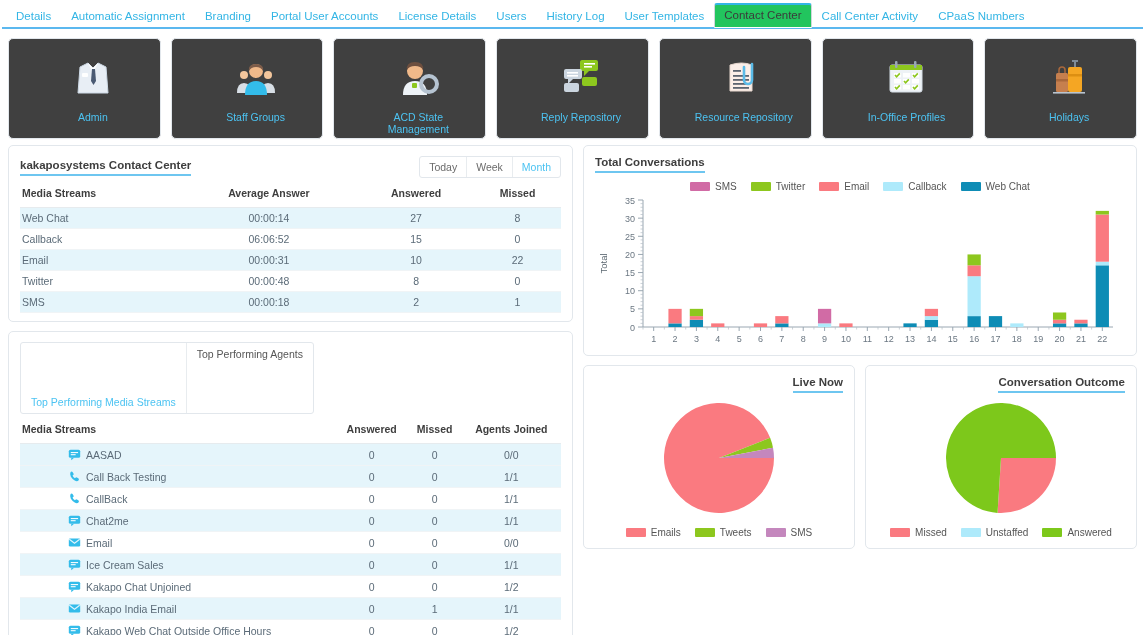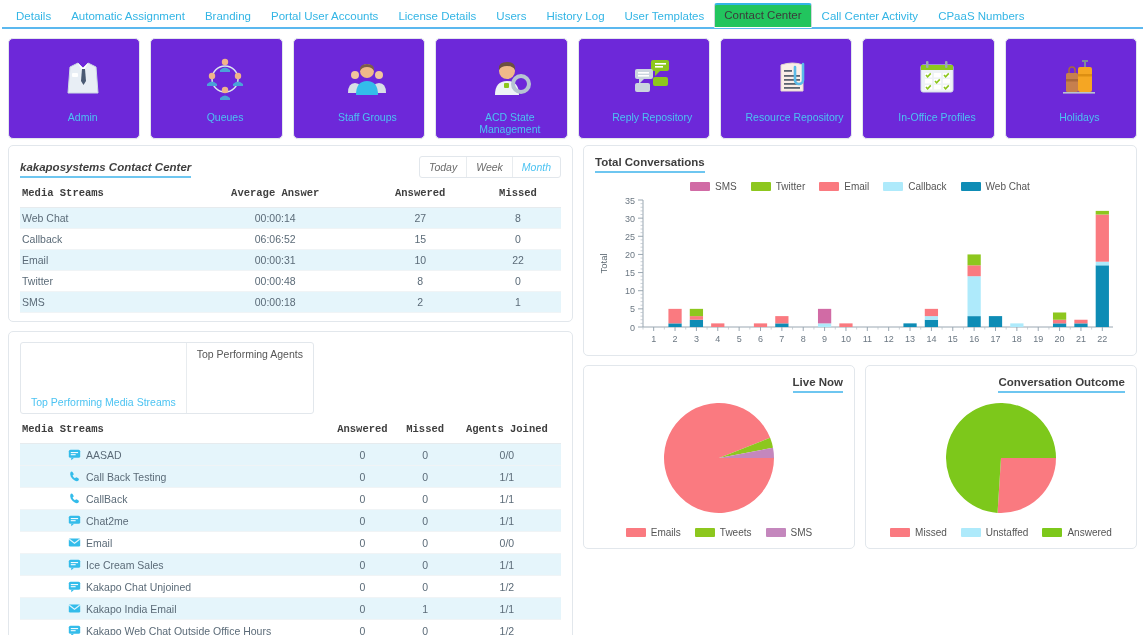--- a/index.html
+++ b/index.html
@@ -27,21 +27,21 @@
     border:1px solid #cfd6db; border-bottom:1px solid #fff;
     border-top:2px solid #33b5e5;
     border-radius:3px 3px 0 0;
     z-index:3; padding-top:4px;
   }
   .tabrule { height:2px; background:#5bb8ef; margin:0 2px 0 2px; }
 
   
   .cardrow { display:flex; gap:10px; padding:9px 8px 6px 8px; }
   .iconcard {
-    flex:1 1 0; height:101px; background:#6d28d9;
+    flex:1 1 0; height:101px; background:#404040;
     border:1px solid #e2e7ec; border-radius:5px;
     display:flex; flex-direction:column; align-items:center;
     justify-content:flex-start; padding-top:12px; cursor:pointer;
     box-shadow:0 1px 1px rgba(0,0,0,.02);
     padding-left:17px;
   }
   .iconcard .glyph { height:54px; display:flex; align-items:center; justify-content:center; }
   .iconcard .lbl {
     margin-top:6px; font-size:10.5px; color:#4cc3f2; text-align:center;
     line-height:12px; max-width:100px;
@@ -54,21 +54,21 @@
   .panel {
     background:#fff; border:1px solid #e2e7ec; border-radius:5px;
     padding:10px 11px 8px 11px;
   }
   .ptitle {
     font-size:11.5px; font-weight:bold; color:#3e3e3e;
     display:inline-block; border-bottom:2px solid #6ec6f0;
     padding-bottom:3px;
   }
 
-  .phead { display:flex; justify-content:space-between; align-items:flex-end;font-style:italic; }
+  .phead { display:flex; justify-content:space-between; align-items:center; }
 
   
   .rangebox {
     display:flex; border:1px solid #e2e7ec; border-radius:3px; overflow:hidden;
   }
   .rangebox div {
     padding:4px 9px; font-size:10.5px; color:#6b6b6b; cursor:pointer;
     border-left:1px solid #e8ecef;
   }
   .rangebox div:first-child { border-left:none; }
@@ -77,21 +77,21 @@
   
   .segbox { display:inline-flex; border:1px solid #e2e7ec; border-radius:3px; overflow:hidden; }
   .segbox div { padding:5px 10px; font-size:10.5px; color:#555; cursor:pointer; border-left:1px solid #e8ecef; }
   .segbox div:first-child { border-left:none;margin-top:48px; }
   .segbox div.active { color:#4cc3f2; }
 
   
   table { width:100%; border-collapse:collapse; }
   thead th {
     font-size:10.5px; font-weight:bold; color:#3e3e3e; text-align:center;
-    padding:9px 4px 8px 4px; border-bottom:1px solid #e6ebee;font-family:Liberation Mono, monospace;
+    padding:9px 4px 8px 4px; border-bottom:1px solid #e6ebee;
   }
   thead th.lft { text-align:left; padding-left:2px; }
   tbody td {
     font-size:10.5px; color:#5b6b78; text-align:center; padding:4px 4px;
     height:18px;
   }
   tbody td.lft { text-align:left; padding-left:2px; }
   tbody tr.alt { background:#e5f5fb; }
   tbody tr { border-bottom:1px solid #f0f4f6; }
 
@@ -130,36 +130,20 @@
     <div class="iconcard">
       <div class="glyph">
         <svg width="46" height="46" viewBox="0 0 46 46">
           <path d="M10 12 L18 8 L23 13 L28 8 L36 12 L38 38 L8 38 Z" fill="#e8eef5" stroke="#cdd9e5"></path>
           <path d="M18 8 L23 13 L28 8 L26 12 L23 16 L20 12 Z" fill="#fff"></path>
           <path d="M22 14 L25 14 L26 26 L23.5 30 L21 26 Z" fill="#4a5a73"></path>
           <rect x="12" y="18" width="6" height="4" rx="1" fill="#fff"></rect>
         </svg>
       </div>
       <div class="lbl">Admin</div>
-    </div>
-    <div class="iconcard">
-      <div class="glyph">
-        <svg width="46" height="46" viewBox="0 0 46 46">
-          <circle cx="23" cy="24" r="13" fill="none" stroke="#dbe5ee" stroke-width="1.5"></circle>
-          <circle cx="23" cy="7" r="3.2" fill="#f0b48a"></circle>
-          <path d="M18 15 q5 -5 10 0 v2 h-10 Z" fill="#4aa3d8"></path>
-          <circle cx="10" cy="21" r="3.2" fill="#f0b48a"></circle>
-          <path d="M5 29 q5 -5 10 0 v2 h-10 Z" fill="#4aa3d8"></path>
-          <circle cx="36" cy="21" r="3.2" fill="#f0b48a"></circle>
-          <path d="M31 29 q5 -5 10 0 v2 h-10 Z" fill="#4aa3d8"></path>
-          <circle cx="23" cy="35" r="3.2" fill="#f0b48a"></circle>
-          <path d="M18 43 q5 -5 10 0 v2 h-10 Z" fill="#4aa3d8"></path>
-        </svg>
-      </div>
-      <div class="lbl">Queues</div>
     </div>
     <div class="iconcard">
       <div class="glyph">
         <svg width="46" height="46" viewBox="0 0 46 46">
           <circle cx="11" cy="20" r="4" fill="#f3c69c"></circle>
           <path d="M4 38 q0-10 7-10 q7 0 7 10 Z" fill="#d8dfe6"></path>
           <circle cx="35" cy="20" r="4" fill="#f3c69c"></circle>
           <path d="M28 38 q0-10 7-10 q7 0 7 10 Z" fill="#d8dfe6"></path>
           <circle cx="23" cy="16" r="7" fill="#f0b98a"></circle>
           <path d="M23 9 q-8 0 -7 7 q2 -4 7 -4 q5 0 7 4 q1 -7 -7 -7Z" fill="#7c5c4a"></path>

